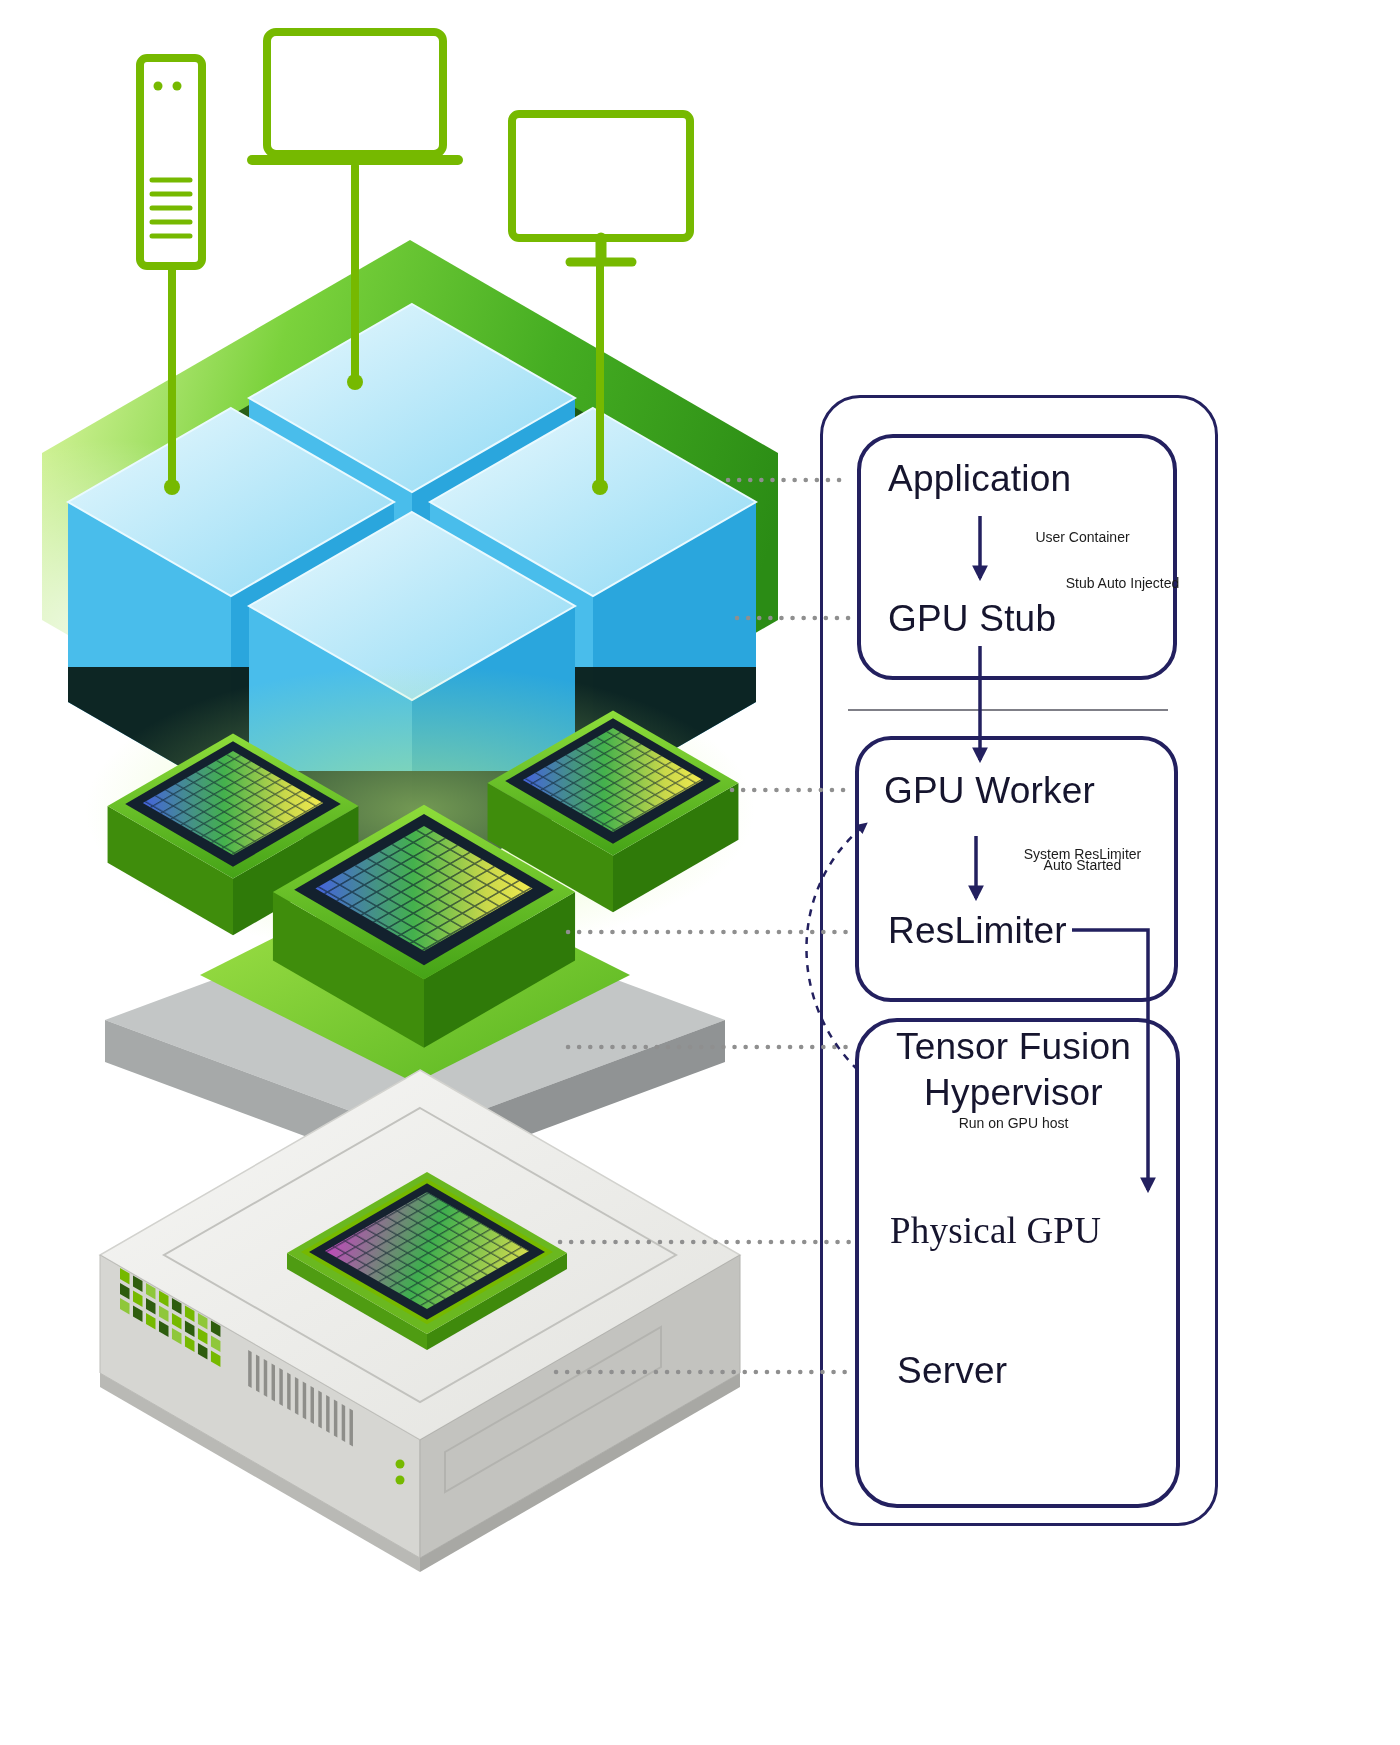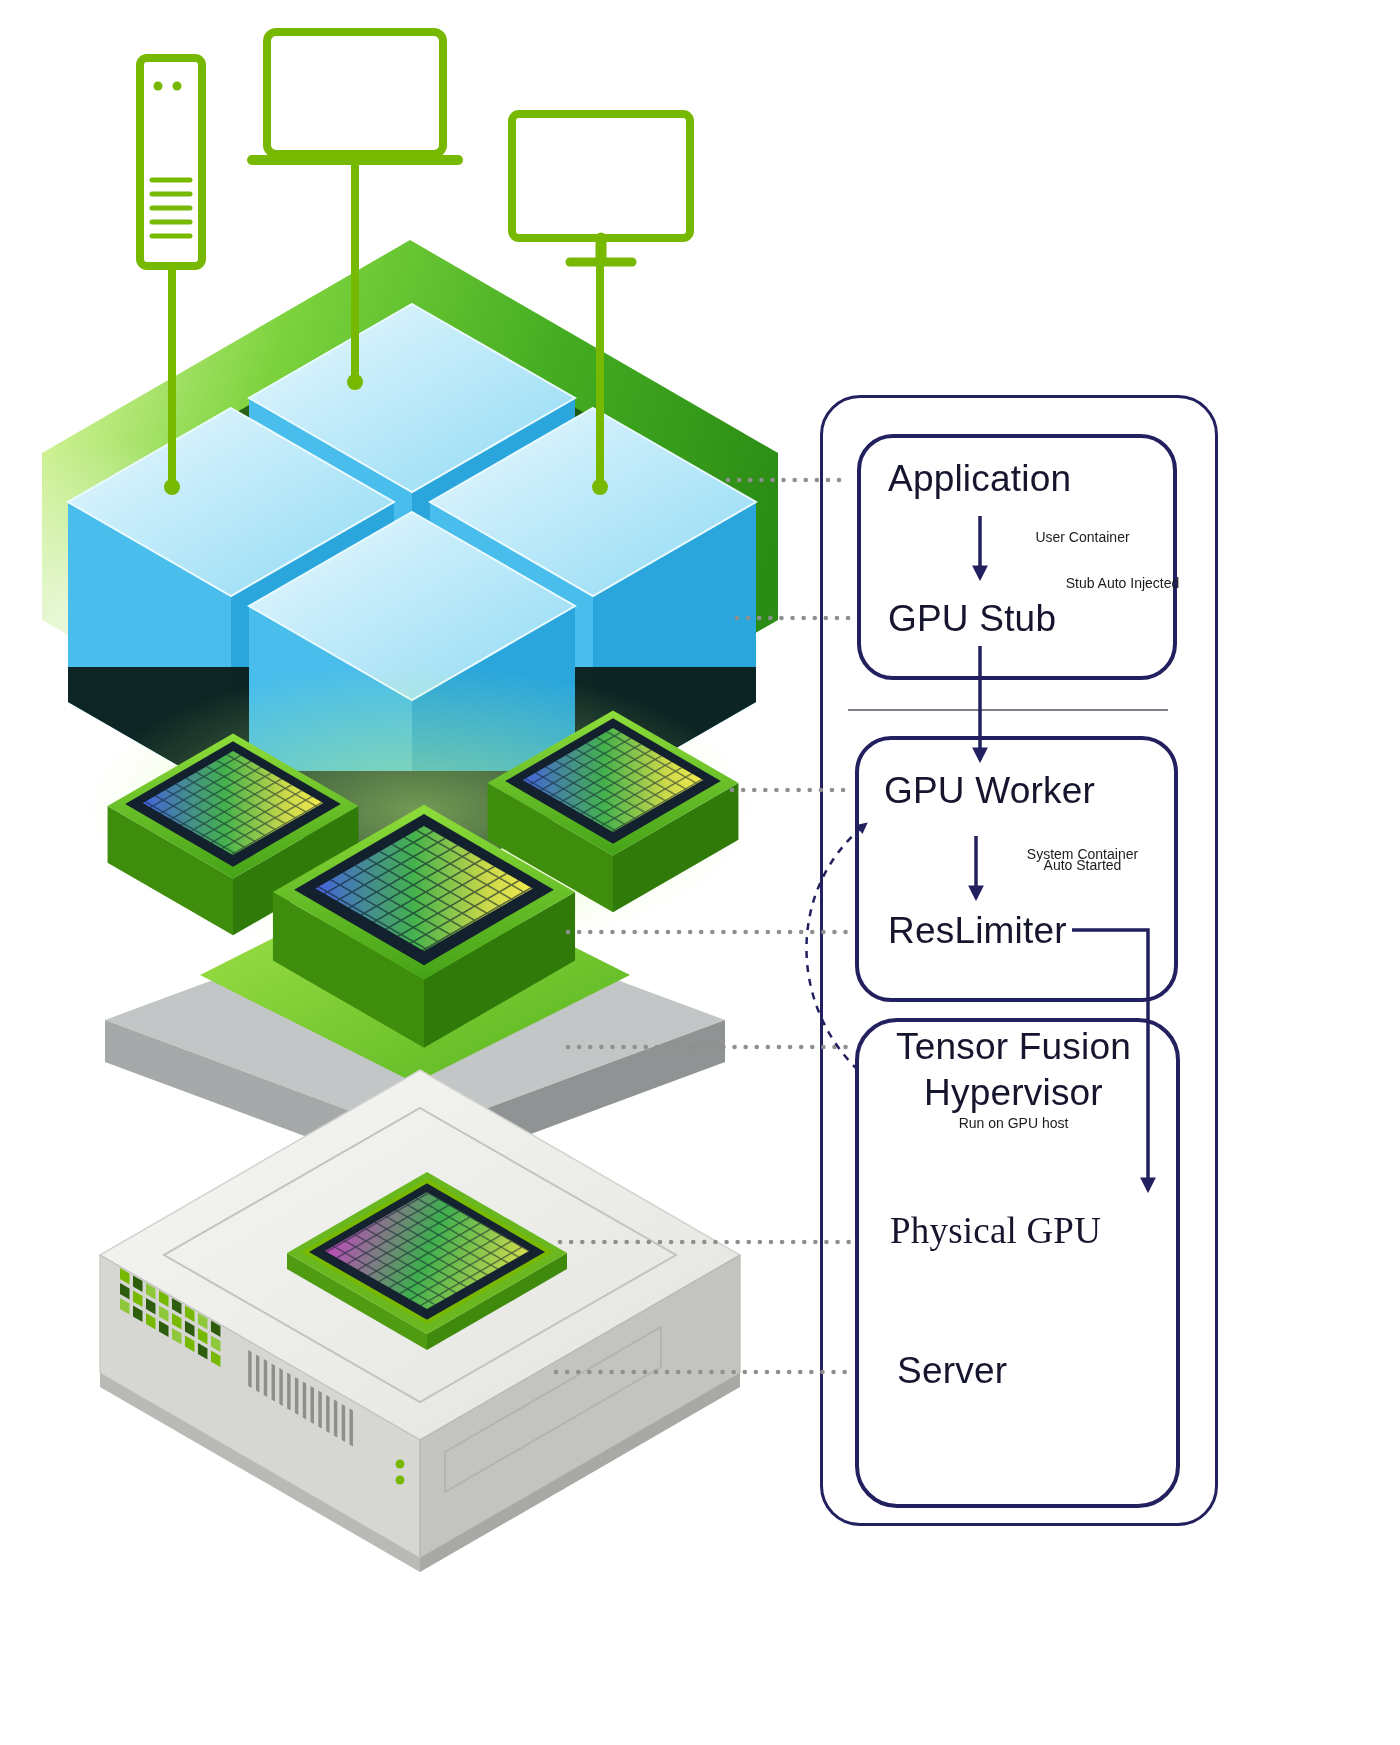--- a/index.html
+++ b/index.html
@@ -217,21 +217,21 @@
   <div class="pbox box-app"></div>
   <div class="pbox box-worker"></div>
   <div class="pbox box-hyper"></div>
 
   <div class="lbl" style="left:888px;top:460px;">Application</div>
   <div class="small" style="left:1000px;top:528px;width:165px;">User Container</div>
   <div class="small" style="left:1040px;top:551px;width:165px;margin-top:23px;">Stub Auto Injected</div>
   <div class="lbl" style="left:888px;top:600px;">GPU Stub</div>
 
   <div class="lbl" style="left:884px;top:772px;">GPU Worker</div>
-  <div class="small" style="left:1000px;top:845px;width:165px;">System Container</div>
+  <div class="small" style="left:1000px;top:845px;width:165px;">System ResLimiter</div>
   <div class="small" style="left:1000px;top:856px;width:165px;">Auto Started</div>
   <div class="lbl" style="left:888px;top:912px;text-align:right;">ResLimiter</div>
 
   <div class="lbl centered" style="top:1028px;">Tensor Fusion</div>
   <div class="lbl centered" style="top:1074px;">Hypervisor</div>
   <div class="small centered" style="top:1114px;">Run on GPU host</div>
   <div class="lbl" style="left:890px;top:1212px;font-family:Liberation Serif, serif;">Physical GPU</div>
   <div class="lbl" style="left:897px;top:1352px;">Server</div>
 
   <svg class="overlay" viewBox="0 0 1400 1745">

